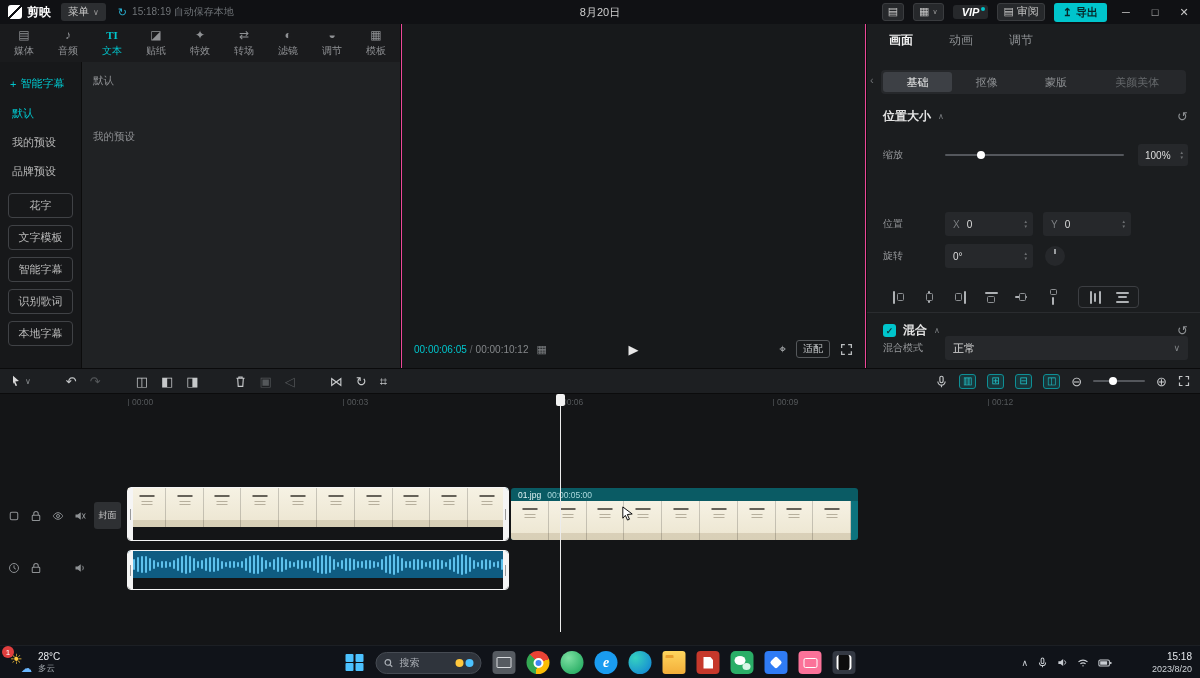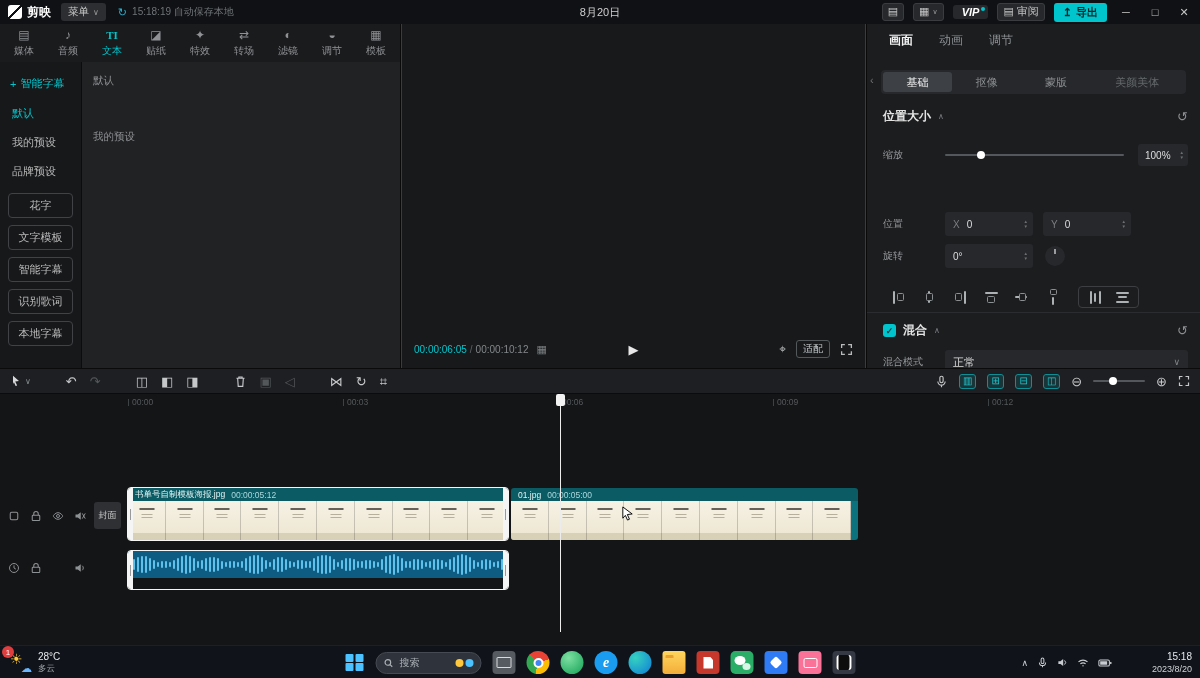--- a/index.html
+++ b/index.html
@@ -1,17 +1,17 @@
 <!DOCTYPE html>
 <html><head>
 <meta charset="utf-8">
 <style>
   *{margin:0;padding:0;box-sizing:border-box;font-family:"Liberation Sans",sans-serif;-webkit-font-smoothing:antialiased}
   html,body{background:#000}
-  .screen{position:relative;width:1200px;height:678px;background:#0c4a6e;overflow:hidden}
+  .screen{position:relative;width:1200px;height:678px;background:#ec4899;overflow:hidden}
 
   
   .topbar{position:absolute;top:0;left:0;right:0;height:24px;background:#101114;display:flex;align-items:center;padding-left:8px;z-index:60}
   .logo{display:flex;align-items:center;gap:5px}
   .logo-mark{width:14px;height:14px;border-radius:3px;background:linear-gradient(135deg,#fff 44%,#101114 44%,#101114 56%,#fff 56%)}
   .logo-text{color:#fff;font-size:12px;font-weight:bold}
   .menu-btn{margin-left:10px;background:#2c2e31;border-radius:3px;color:#c8c8c8;font-size:10.5px;padding:2px 7px;display:flex;gap:4px;align-items:center}
   .menu-btn .c{font-size:8px;color:#9a9a9a}
   .autosave{margin-left:12px;display:flex;align-items:center;gap:5px;color:#6f7377;font-size:10px}
   .autosave .ic{color:#2ab5d8;font-size:11px}
@@ -55,21 +55,21 @@
   .time-sep{margin:0 3px;color:#5f6265}
   .time-total{color:#84878a}
   .seq-ic{margin-left:8px;font-size:11px;color:#7c7f82}
   .play-btn{position:absolute;left:50%;transform:translateX(-50%);color:#e8e8e8;font-size:13px}
   .pc-right{margin-left:auto;display:flex;align-items:center;gap:10px;color:#b9bcbe;font-size:12px}
   .fit-btn{border:1px solid #55585b;border-radius:3px;padding:1px 6px;font-size:10px;color:#c6c9cb}
   .svgi{display:block}
 
   
   .inspector{position:absolute;top:24px;left:866px;width:334px;height:344px;background:#1b1d1f;border-left:1px solid #0a0a0a}
-  .insp-tabs{display:flex;gap:26px;padding:8px 0 0 22px}
+  .insp-tabs{display:flex;gap:36px;padding:8px 0 0 22px}
   .itab{color:#8d9093;font-size:12px;padding-bottom:4px}
   .itab.active{color:#f2f2f2;font-weight:bold}
   .collapse{position:absolute;left:3px;top:50px;color:#6f7275;font-size:11px}
   .seg{position:absolute;left:14px;right:14px;top:46px;height:24px;background:#26282b;border-radius:4px;display:flex;padding:2px}
   .seg-item{flex:1;display:flex;align-items:center;justify-content:center;color:#8b8e91;font-size:11px;border-radius:3px}
   .seg-item.active{background:#3d4045;color:#f2f2f2}
   .seg-item.dim{color:#64676a}
   .seg-item.wide{flex:1.35}
   .sec-head{position:absolute;left:16px;right:12px;display:flex;align-items:center;gap:7px;color:#e4e4e4;font-size:12px;font-weight:bold}
   .sec-caret{color:#7c7f82;font-size:8px;font-weight:normal}
@@ -426,21 +426,21 @@
 
     <div class="sec-head" style="top:298px">
       <span class="chk">
           <span>✓</span>
         </span>
       <span>混合</span>
       <span class="sec-caret">∧</span>
       <span class="sec-reset">↺</span>
     </div>
 
-    <div class="frow" style="top:326px">
+    <div class="frow" style="top:312px">
       <span class="flabel">混合模式</span>
       <div class="dropdown">
         <span>正常</span>
         <span class="dc">∨</span>
       </div>
     </div>
   </section>
 
   <div class="etoolbar">
     <div class="et-left">
@@ -540,24 +540,20 @@
     <svg class="trk-ic" style="left:30px;top:168px" width="12" height="12" viewBox="0 0 16 16" fill="none" stroke="currentColor" stroke-width="1.4">
         <rect x="3" y="7" width="10" height="7" rx="1"></rect>
         <path d="M5 7V5a3 3 0 0 1 6 0v2"></path>
       </svg>
     <svg class="trk-ic" style="left:74px;top:168px" width="12" height="12" viewBox="0 0 16 16" fill="none" stroke="currentColor" stroke-width="1.3">
         <path d="M2 6v4h3l4 3V3L5 6H2z" fill="currentColor" stroke="none"></path>
         <path d="M11 5a4 4 0 0 1 0 6"></path>
       </svg>
 
     <div class="clip selected" style="left:128px;top:94px;width:380px;height:52px">
-      <div class="clip-strip">
-        <span>书单号自制模板海报.jpg</span>
-        <span class="dur">00:00:05:12</span>
-      </div>
       <div class="clip-body">
           <div class="thumb"></div>
           <div class="thumb"></div>
           <div class="thumb"></div>
           <div class="thumb"></div>
           <div class="thumb"></div>
           <div class="thumb"></div>
           <div class="thumb"></div>
           <div class="thumb"></div>
           <div class="thumb"></div>

